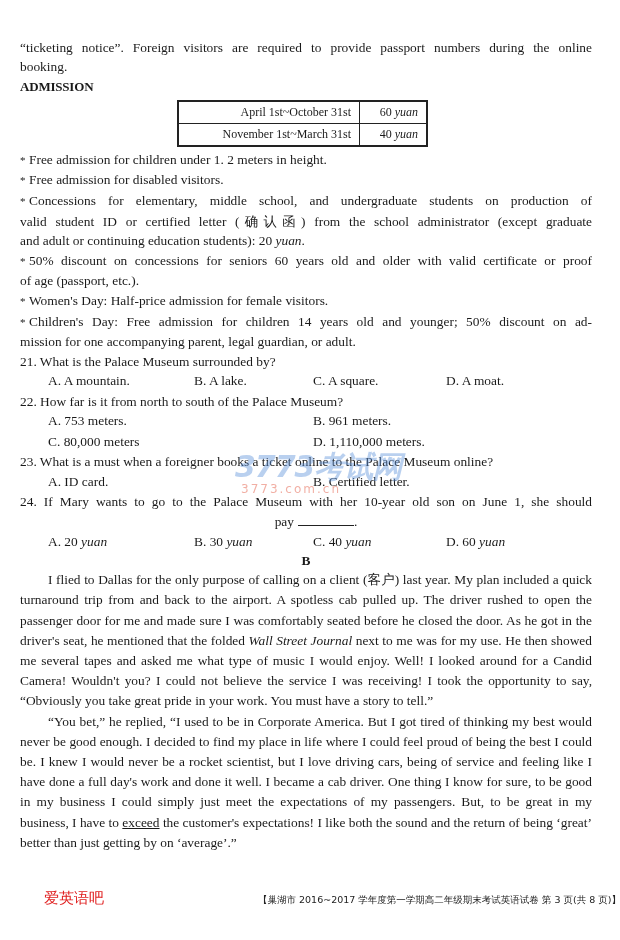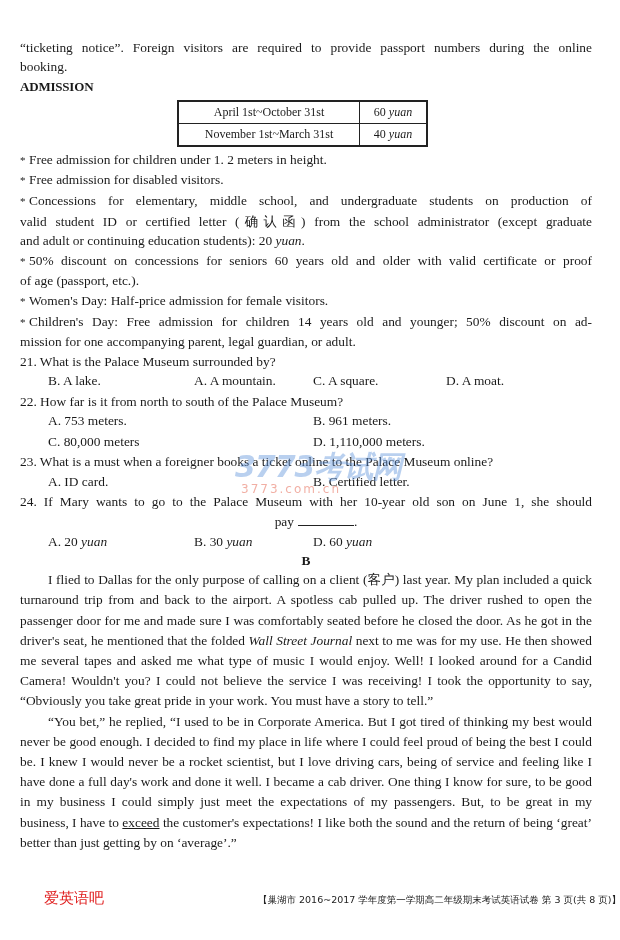--- a/index.html
+++ b/index.html
@@ -9,21 +9,21 @@
     color: #1a1a1a; font-size: 13.4px;
   }
   .page { position: absolute; left: 20px; top: 38px; width: 572px; }
   .line { line-height: 19.4px; white-space: nowrap; }
   .just { text-align: justify; text-align-last: justify; white-space: normal; }
   .heading { font-weight: bold; font-size: 13px; letter-spacing: -0.2px; line-height: 19px; }
   table.adm {
     border-collapse: collapse; margin: 4px 0 0 157px; font-size: 12px;
   }
   table.adm td {
-    border: 1.5px solid #222; height: 21px; padding: 0 8px; text-align: center;
+    border: 1.5px solid #222; height: 21px; padding: 0 8px; text-align: right;
   }
   table.adm { border: 2px solid #222; }
   table.adm td.period { width: 164px; }
   table.adm td.price { width: 50px; }
   .bullets { margin-top: 3px; }
   .bullet { line-height: 19.6px; }
   .bullet .star { display: inline-block; width: 9px; font-size: 11px; }
   .q { line-height: 19.6px; }
   .opts4 { display: flex; line-height: 20.4px; padding-left: 28px; }
   .opts4 span:nth-child(1) { width: 146px; }
@@ -94,22 +94,22 @@
     <div class="bullet line"><span class="star">*</span><span>Women's Day: Half-price admission for female visitors.</span></div>
     <div>
       <div class="bullet line just"><span class="star">*</span><span>Children's Day: Free admission for children 14 years old and younger; 50% discount on ad-</span></div>
       <div class="bullet line">mission for one accompanying parent, legal guardian, or adult.</div>
     </div>
   </div>
 
   <div>
     <div class="q line">21. What is the Palace Museum surrounded by?</div>
     <div class="opts4">
+      <span>A. A mountain.</span>
       <span>B. A lake.</span>
-      <span>A. A mountain.</span>
       <span>C. A square.</span>
       <span>D. A moat.</span>
     </div>
   </div>
 
   <div>
     <div class="q line">22. How far is it from north to south of the Palace Museum?</div>
     <div class="opts2">
       <span>A. 753 meters.</span>
       <span>B. 961 meters.</span>
@@ -127,20 +127,21 @@
       <span>B. Certified letter.</span>
     </div>
   </div>
 
   <div>
     <div class="q line just">24. If Mary wants to go to the Palace Museum with her 10-year old son on June 1, she should</div>
     <div class="indent-pay"><span>pay</span><span class="blank"></span><span>.</span></div>
     <div class="opts4">
       <span><span>A. 20 </span><i class="y">yuan</i></span>
       <span><span>B. 30 </span><i class="y">yuan</i></span>
+      <span><span>C. 40 </span><i class="y">yuan</i></span>
       <span><span>D. 60 </span><i class="y">yuan</i></span>
     </div>
   </div>
 
   <div class="section-b">B</div>
 
   <div class="para"><span>I flied to Dallas for the only purpose of calling on a client (客户) last year.  My plan included a quick turnaround trip from and back to the airport.  A spotless cab pulled up.  The driver rushed to open the passenger door for me and made sure I was comfortably seated before he closed the door.  As he got in the driver's seat, he mentioned that the folded </span><i>Wall Street Journal</i><span> next to me was for my use.  He then showed me several tapes and asked me what type of music I would enjoy.  Well! I looked around for a Candid Camera! Wouldn't you? I could not believe the service I was receiving! I took the opportunity to say, “Obviously you take great pride in your work.  You must have a story to tell.”</span></div>
 
   <div class="para"><span>“You bet,” he replied, “I used to be in Corporate America.  But I got tired of thinking my best would never be good enough.  I decided to find my place in life where I could feel proud of being the best I could be.  I knew I would never be a rocket scientist, but I love driving cars, being of service and feeling like I have done a full day's work and done it well.  I became a cab driver.  One thing I know for sure, to be good in my business I could simply just meet the expectations of my passengers.  But, to be great in my business, I have to </span><u>exceed</u><span> the customer's expectations! I like both the sound and the return of being ‘great’ better than just getting by on ‘average’.”</span></div>
 </div>

